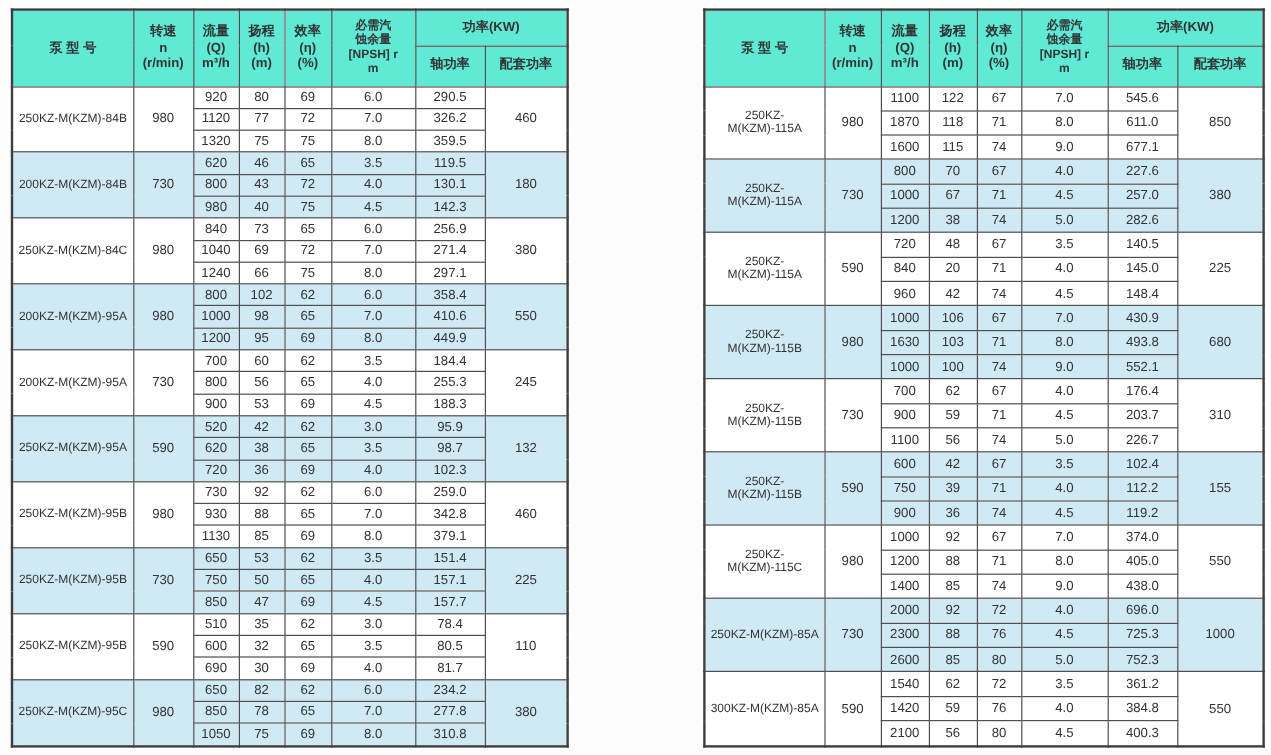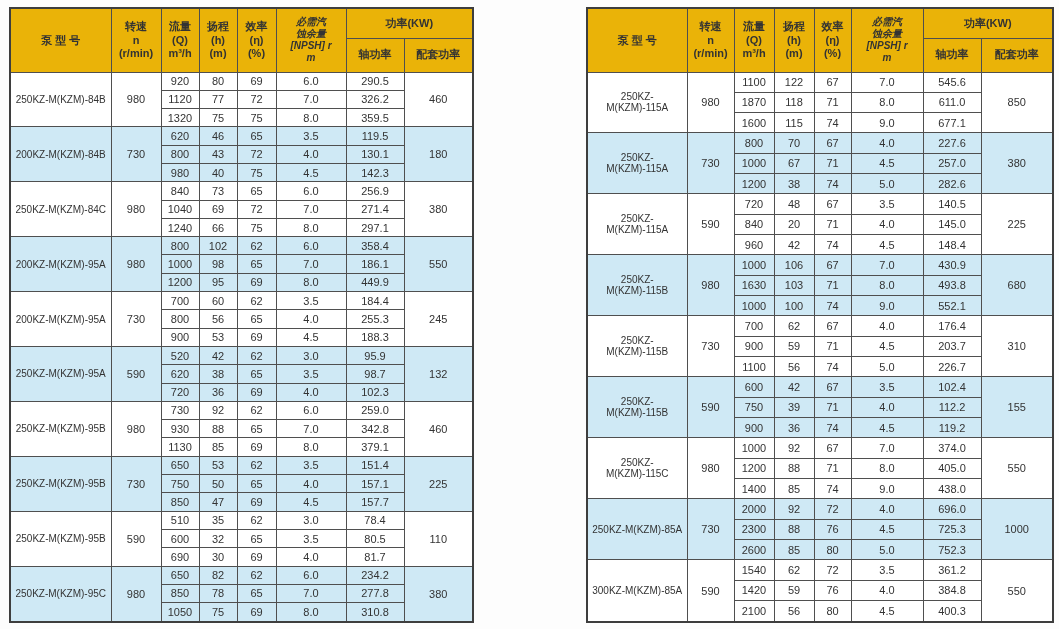--- a/index.html
+++ b/index.html
@@ -25,30 +25,30 @@
 
   .pump-table th, .pump-table td {
     border: 1px solid #4f4f4f;
     text-align: center;
     vertical-align: middle;
     color: #333333;
     overflow: hidden;
   }
 
   thead th {
-    background: #eab308;
+    background: #5eead4;
     font-weight: 600;
     font-size: 11px;
     line-height: 1.22;
     white-space: pre-line;
     padding: 1px 0;
   }
   thead tr.hrow1 { height: 30px; }
   thead tr.hrow2 { height: 34px; }
-  thead th.npsh-h { font-size: 10px; font-style: italic; }
+  thead th.npsh-h { font-size: 10px; }
 
   tbody td {
     font-size: 11px;
     font-weight: 400;
     padding: 0 2px;
   }
   tbody td.model { font-size: 10px; letter-spacing: 0; margin-left: 32px; }
   tbody tr.shaded td { background: #cfe9f5; }
   tbody tr:not(.shaded) td { background: #ffffff; }
 </style>
@@ -175,21 +175,21 @@
           <td>62</td>
           <td>6.0</td>
           <td>358.4</td>
           <td rowspan="3">550</td>
         </tr>
         <tr class="shaded">
           <td>1000</td>
           <td>98</td>
           <td>65</td>
           <td>7.0</td>
-          <td>186.1</td>
+          <td>410.6</td>
         </tr>
         <tr class="shaded">
           <td>1200</td>
           <td>95</td>
           <td>69</td>
           <td>8.0</td>
           <td>449.9</td>
         </tr>
         <tr>
           <td rowspan="3" class="model">200KZ-M(KZM)-95A</td>

